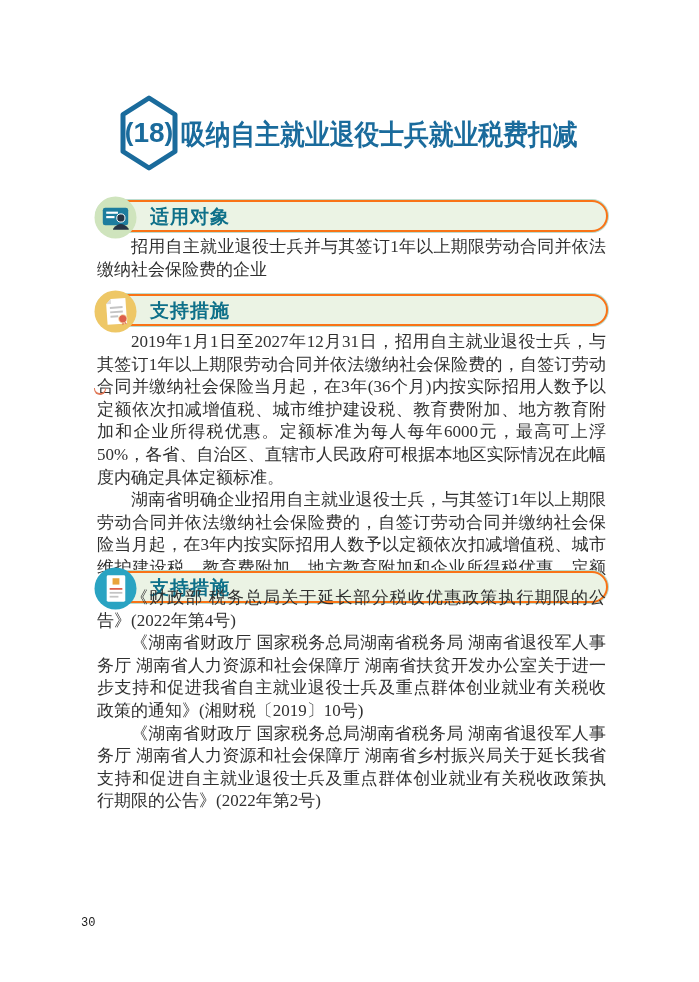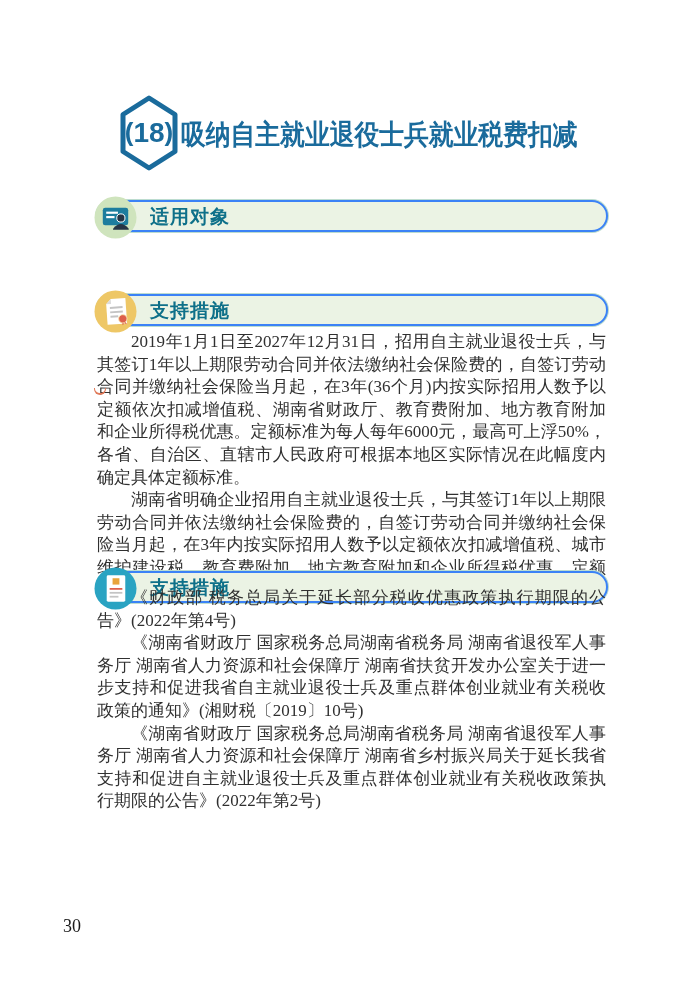--- a/index.html
+++ b/index.html
@@ -26,43 +26,43 @@
   .badge-label .paren{font-size:26px; font-weight:bold; position:relative; top:-1px;}
   .doc-title{
     position:absolute; left:181px; top:116px; width:420px;
     font-family:"Liberation Sans",sans-serif; font-weight:bold;
     font-size:28px; color:var(--accent); white-space:nowrap;
     transform:scale(0.885,1); transform-origin:left center;
   }
   
   .section-pill{
     position:absolute; left:96px; width:512px; height:32px;
-    background:var(--pill-bg); border:2px solid #3b82f6; border-radius:17px;
+    background:var(--pill-bg); border:2px solid #f97316; border-radius:17px;
     box-shadow:0 0 0 1px var(--pill-border);
   }
   .pill-icon{position:absolute; left:-4px; top:-6px; width:43px; height:43px;}
   .pill-heading{
     position:absolute; left:52px; top:2px;
     font-family:"Liberation Sans",sans-serif; font-weight:bold;
     font-size:19px; letter-spacing:1px; color:var(--heading); white-space:nowrap;
   }
   
   .body-text{
     position:absolute; left:97px; width:509px;
     font-size:17px; line-height:22.6px; text-align:justify; color:var(--text);
   }
   .body-text p{text-indent:2em;}
   .stray-mark{
     position:absolute; left:94px; top:388px; width:12px; height:7px;
     border:2px solid var(--mark-red); border-top:none; border-left-width:1px; border-right-width:1px;
     border-radius:0 0 10px 10px;
   }
   .page-number{
-    position:absolute; left:63px; top:916px;
-    font-family:Liberation Serif, serif; font-size:18px; color:#1a1a1a;
+    position:absolute; left:81px; top:916px;
+    font-family:Liberation Mono, monospace; font-size:12px; color:#1a1a1a;
   }
 </style>
 </head>
 <body>
 
 <div class="page">
 
   <div class="badge">
     <svg width="60" height="76" viewBox="0 0 60 76">
       <polygon points="30,3 56,19.5 56,56.5 30,73 4,56.5 4,19.5" fill="#ffffff" stroke="var(--accent)" stroke-width="5" stroke-linejoin="round"></polygon>
@@ -81,40 +81,43 @@
         <circle cx="22" cy="22" r="21.5" fill="var(--icon-green)"></circle>
         <rect x="9" y="12" width="26" height="18" rx="2.5" fill="var(--icon-card)"></rect>
         <rect x="12.5" y="16" width="12" height="2.2" fill="#ffffff"></rect>
         <rect x="12.5" y="20.5" width="8.5" height="2.2" fill="#ffffff"></rect>
         <circle cx="27.5" cy="22.5" r="4.2" fill="var(--person-dark)" stroke="#ffffff" stroke-width="1"></circle>
         <path d="M19.5,33.5 q8,-9.5 16,0 l0,1 l-16,0 z" fill="var(--person-dark)"></path>
       </svg>
     </span>
     <span class="pill-heading">适用对象</span>
   </div>
+  <div class="body-text" style="top:236px;">
+    <p>招用自主就业退役士兵并与其签订1年以上期限劳动合同并依法缴纳社会保险费的企业</p>
+  </div>
 
   <div class="section-pill" style="top:294px;text-align:center;">
     <span class="pill-icon">
       <svg width="43" height="43" viewBox="0 0 44 44">
         <circle cx="22" cy="22" r="21.5" fill="var(--icon-yellow)"></circle>
         <g transform="rotate(-4 22 22)">
           <path d="M18,9 L33,9 L33,35 L13,35 L13,14 z" fill="#ffffff"></path>
           <path d="M18,9 L18,14 L13,14 z" fill="#dcdcdc"></path>
           <rect x="16.5" y="17" width="13" height="2" fill="var(--line-gray)"></rect>
           <rect x="16.5" y="21.5" width="13" height="2" fill="var(--line-gray)"></rect>
           <rect x="16.5" y="26" width="8" height="2" fill="var(--line-gray)"></rect>
         </g>
         <path d="M27.5,31 l2,5 l1.5-2 l2.5,1 l-2-5 z" fill="var(--seal-red)"></path>
         <circle cx="29.5" cy="29.5" r="4.3" fill="var(--seal-red)" stroke="#f6e3b0" stroke-width="1"></circle>
       </svg>
     </span>
     <span class="pill-heading">支持措施</span>
   </div>
   <div class="body-text" style="top:331px;">
-    <p>2019年1月1日至2027年12月31日，招用自主就业退役士兵，与其签订1年以上期限劳动合同并依法缴纳社会保险费的，自签订劳动合同并缴纳社会保险当月起，在3年(36个月)内按实际招用人数予以定额依次扣减增值税、湖南省财政厅、教育费附加、地方教育附加和企业所得税优惠。定额标准为每人每年6000元，最高可上浮50%，各省、自治区、直辖市人民政府可根据本地区实际情况在此幅度内确定具体定额标准。</p>
+    <p>2019年1月1日至2027年12月31日，招用自主就业退役士兵，与其签订1年以上期限劳动合同并依法缴纳社会保险费的，自签订劳动合同并缴纳社会保险当月起，在3年(36个月)内按实际招用人数予以定额依次扣减增值税、城市维护建设税、教育费附加、地方教育附加和企业所得税优惠。定额标准为每人每年6000元，最高可上浮50%，各省、自治区、直辖市人民政府可根据本地区实际情况在此幅度内确定具体定额标准。</p>
     <p>湖南省明确企业招用自主就业退役士兵，与其签订1年以上期限劳动合同并依法缴纳社会保险费的，自签订劳动合同并缴纳社会保险当月起，在3年内按实际招用人数予以定额依次扣减增值税、城市维护建设税、教育费附加、地方教育附加和企业所得税优惠。定额标准为每人每年9000元。</p>
   </div>
   <span class="stray-mark"></span>
 
   <div class="section-pill" style="top:571px;">
     <span class="pill-icon">
       <svg width="43" height="43" viewBox="0 0 44 44">
         <circle cx="22" cy="22" r="21.5" fill="var(--icon-teal)"></circle>
         <rect x="13" y="8.5" width="19" height="27" rx="1.5" fill="#ffffff"></rect>
         <rect x="19" y="11.5" width="7" height="6.5" fill="var(--doc-orange)"></rect>

